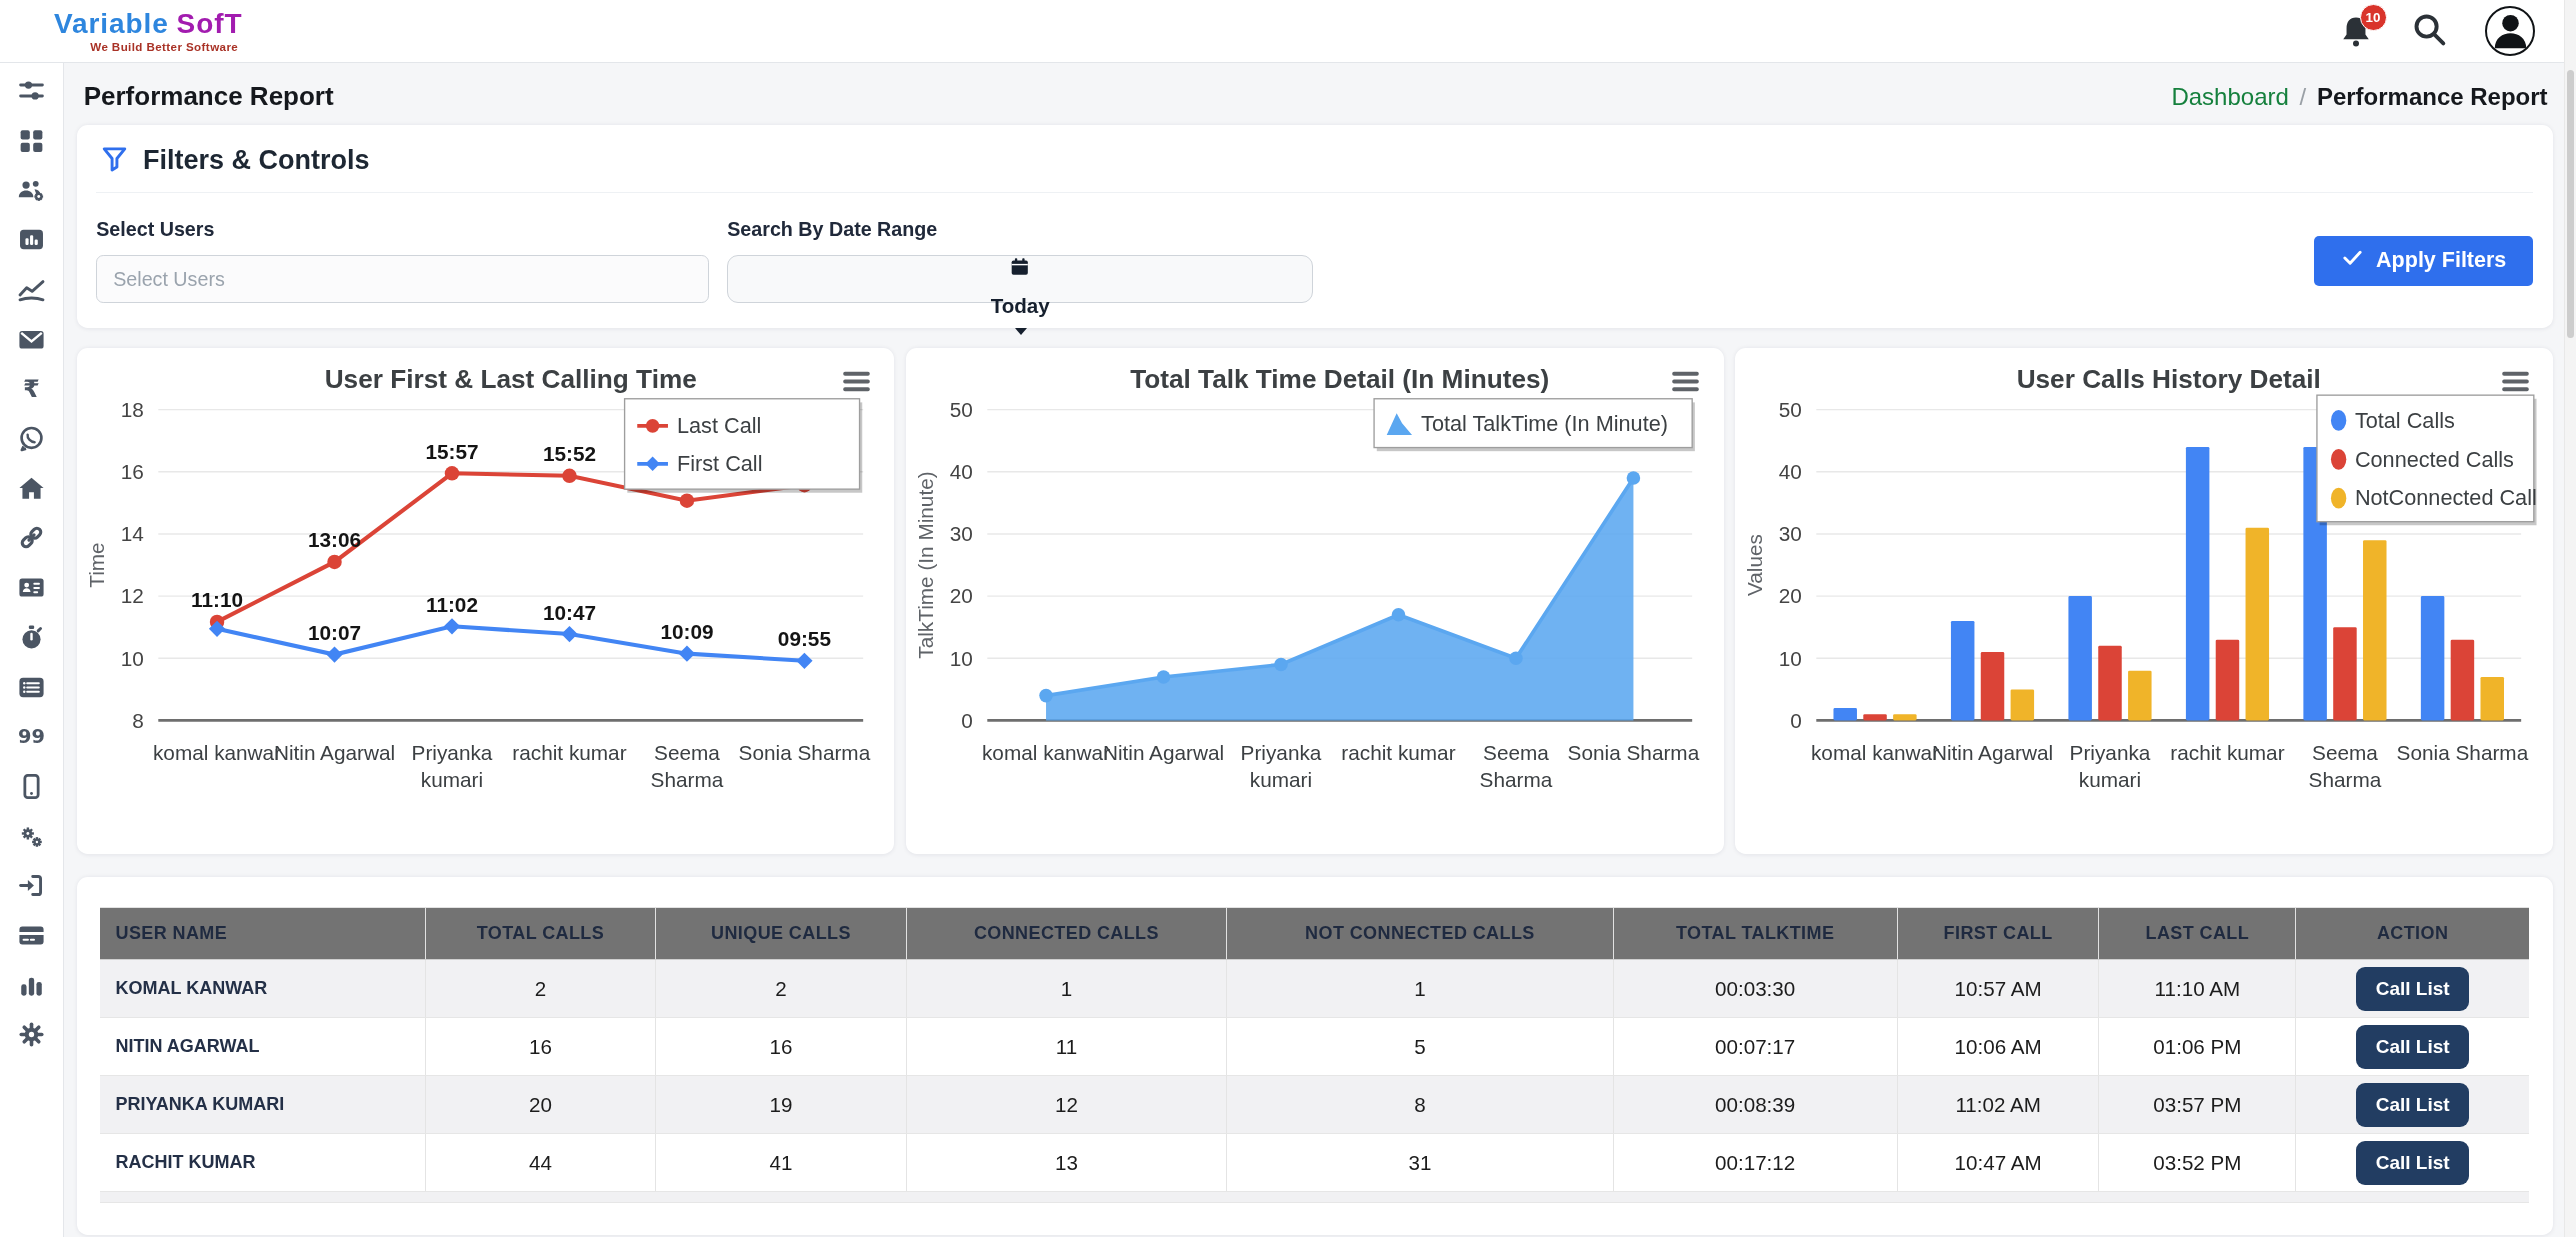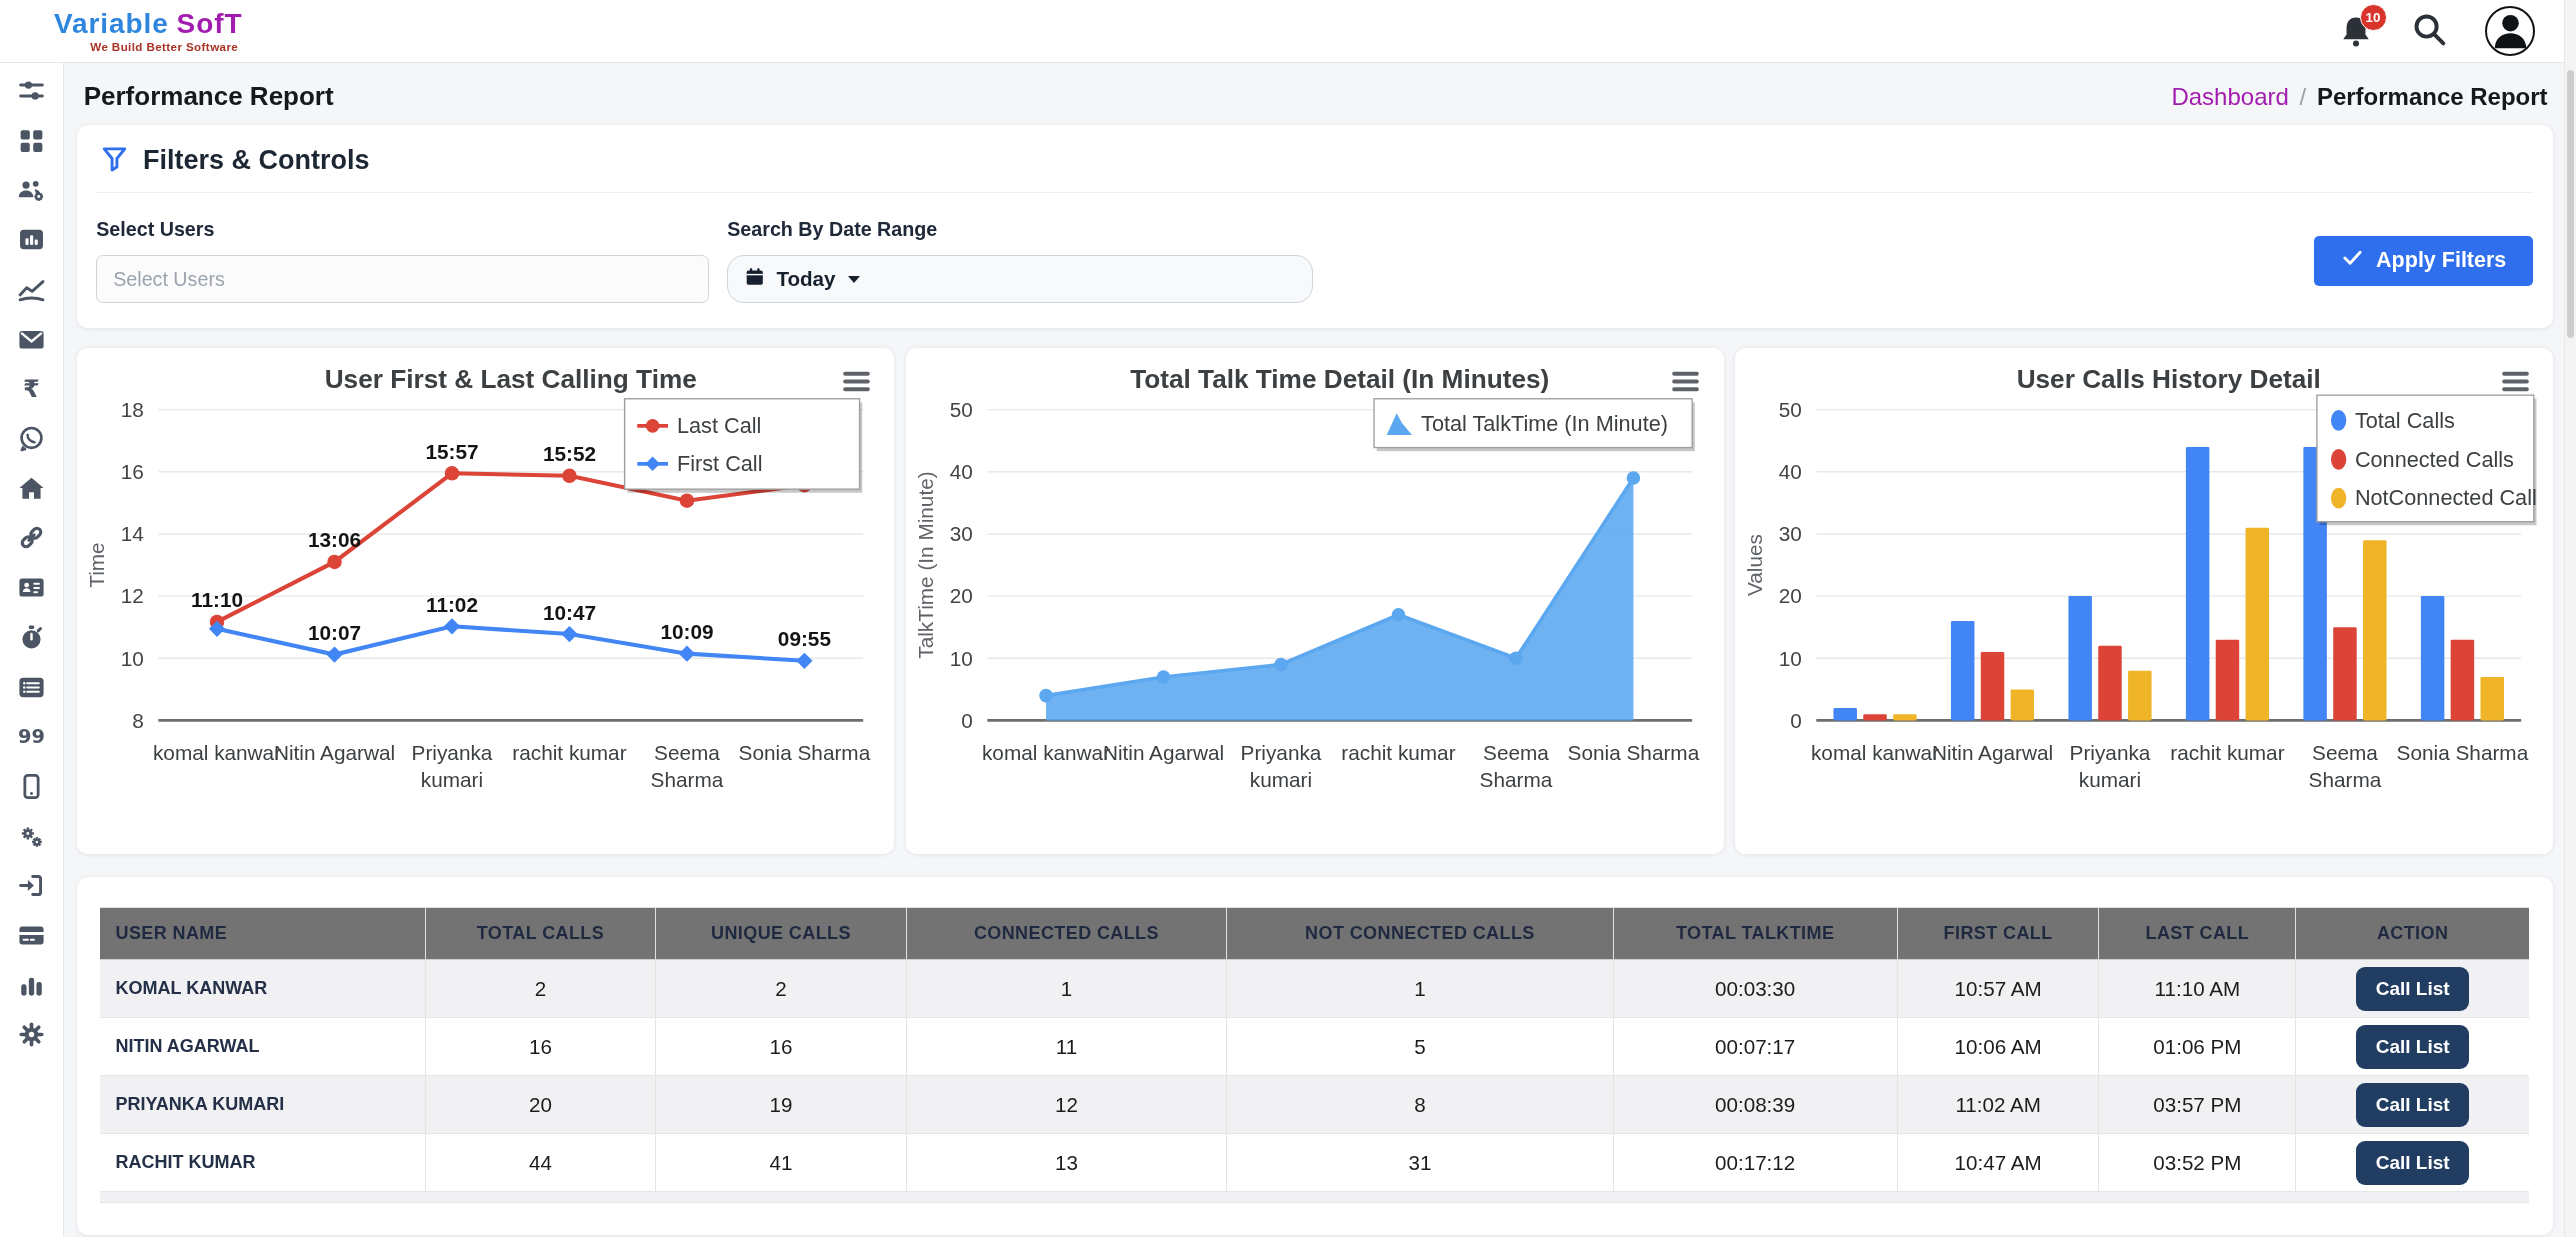--- a/index.html
+++ b/index.html
@@ -28,39 +28,39 @@
     display:flex; flex-direction:column; align-items:center; gap:19.7px; flex:none; }
   .side-btn { background:none; border:none; padding:0; width:36px; height:30px; display:flex;
     align-items:center; justify-content:center; cursor:pointer; color:#4b5563; }
   .side-btn svg { width:29px; height:29px; }
 
   .main { flex:1; padding:9px 23px 0 12.5px; position:relative; overflow:hidden; }
 
   .page-head { display:flex; align-items:center; justify-content:space-between; padding:9px 5.4px 12.5px 7.2px; }
   .page-head h1 { margin:0; font-size:26px; font-weight:700; color:#15181d; }
   .breadcrumb { font-size:24px; display:flex; align-items:center; gap:10.7px; }
-  .breadcrumb a { color:#a21caf; text-decoration:none; cursor:pointer; }
+  .breadcrumb a { color:#15803d; text-decoration:none; cursor:pointer; }
   .breadcrumb .sep { color:#9aa0a6; }
   .breadcrumb .cur { color:#15181d; font-weight:600; }
 
   .card { background:#fff; border-radius:10.7px; box-shadow:0 0.9px 4.5px rgba(20,30,60,.08); }
 
   
   .filters-card { padding:16px 19.7px 25px; }
   .filters-head { display:flex; align-items:center; gap:14.3px; padding:3.6px 3.6px 16px; border-bottom:0.9px solid #eef1f4; }
   .filters-head h2 { margin:0; font-size:27px; font-weight:700; color:#1d2733; }
   .filters-body { margin-top:25px; display:flex; align-items:center; }
   .field label { display:block; font-size:19.7px; font-weight:600; color:#20293a; margin-bottom:14.3px; }
   .select-input { width:613px; height:48px; border:0.9px solid #cfd4da; border-radius:7.2px; background:#fbfbfc;
     padding:0 16px; font-size:19.7px; color:#333; font-family:"Liberation Sans",sans-serif; }
   .select-input::placeholder { color:#9aa3ad; }
   .date-field { margin-left:18px; }
-  .date-btn { width:586px; height:48px; border:0.9px solid #cfd4da; border-radius:17px; background:#f8f9fa;
+  .date-btn { width:586px; height:48px; border:0.9px solid #cfd4da; border-radius:11px; background:#f8f9fa;
     display:flex; align-items:center; gap:10.7px; padding:0 16px; font-size:20.6px; font-weight:600;
-    color:#16202e; cursor:pointer; font-family:"Liberation Sans",sans-serif; }
+    color:#16202e; cursor:pointer; font-family:"Liberation Sans",sans-serif;flex-direction:column; }
   .caret-down { width:0; height:0; border-left:6.3px solid transparent; border-right:6.3px solid transparent;
     border-top:7.2px solid #16202e; margin-left:1.8px; }
   .apply-btn { margin-left:auto; height:50px; padding:0 27px; background:#2f6fed; border:none; border-radius:5px;
     color:#fff; font-size:21.5px; font-weight:700; display:flex; align-items:center; gap:12.5px; cursor:pointer;
     font-family:"Liberation Sans",sans-serif; }
 
   
   .charts-row { margin-top:19.7px; display:grid; grid-template-columns:1fr 1fr 1fr; gap:11.6px; }
   .chart-card { position:relative; padding:10.7px 9px 7.2px; height:506px; overflow:hidden; }
   .hamburger { position:absolute; top:18px; right:19.7px; background:none; border:none; cursor:pointer; padding:3.6px; }

